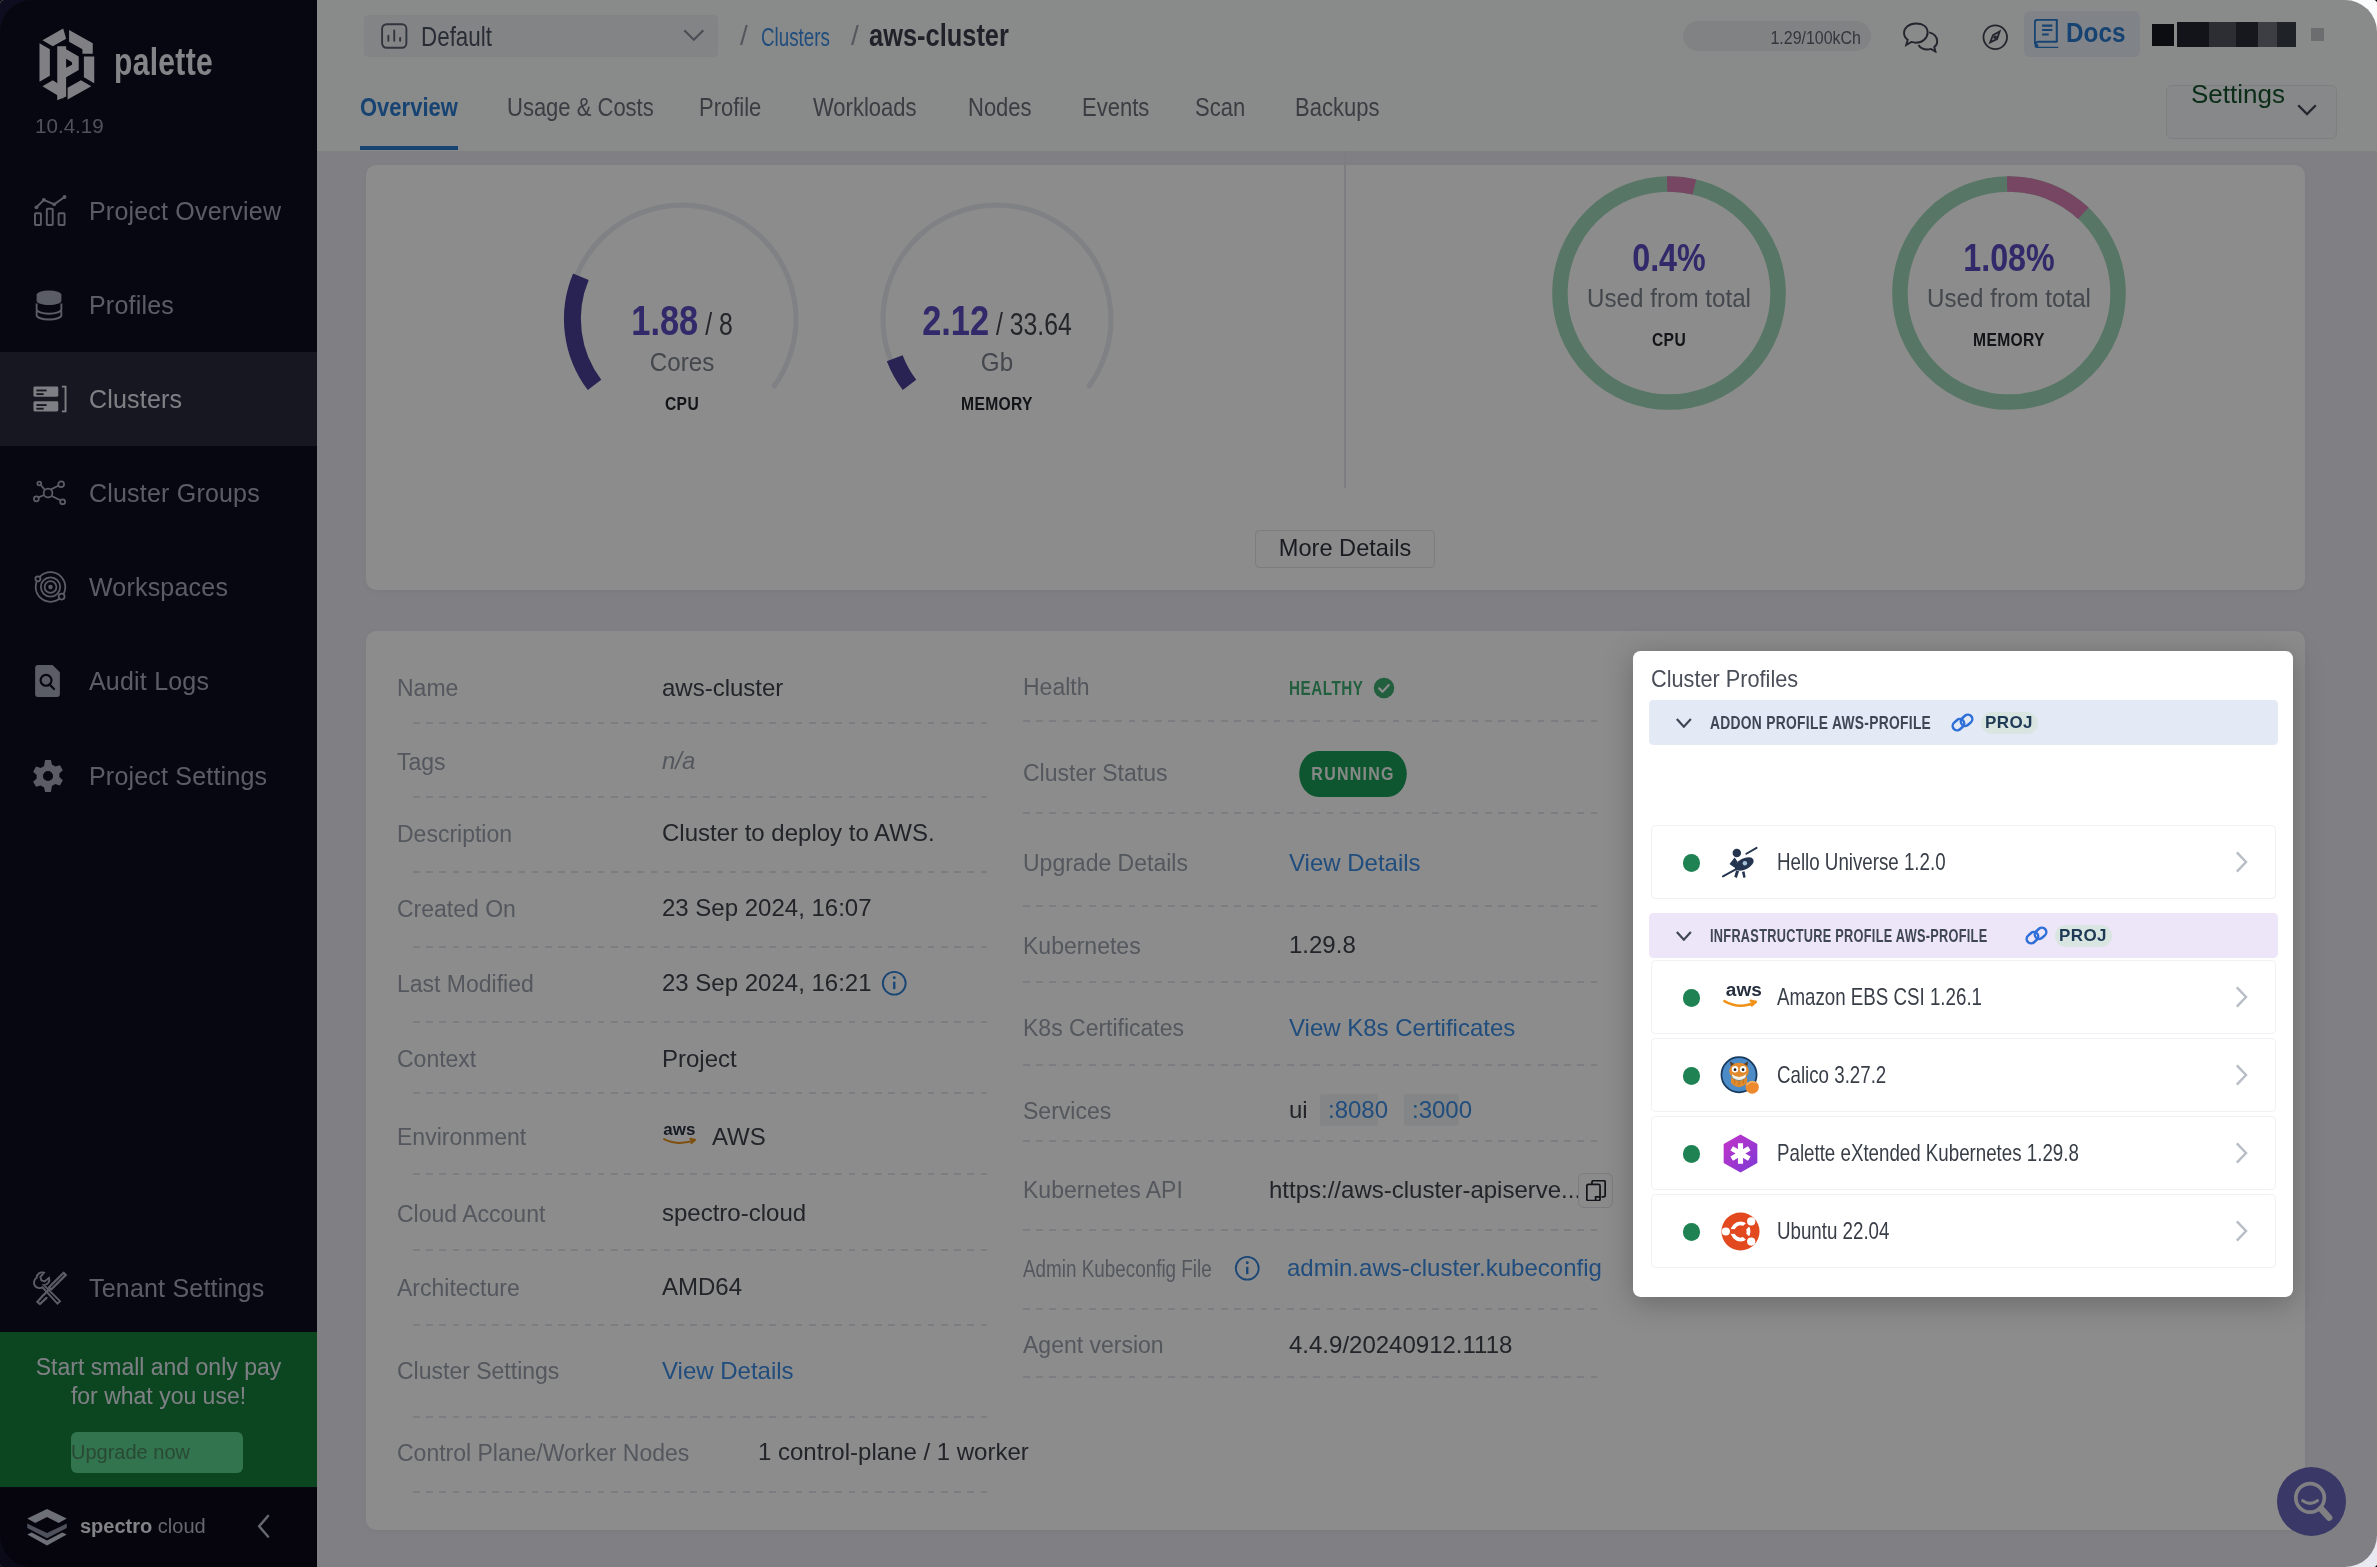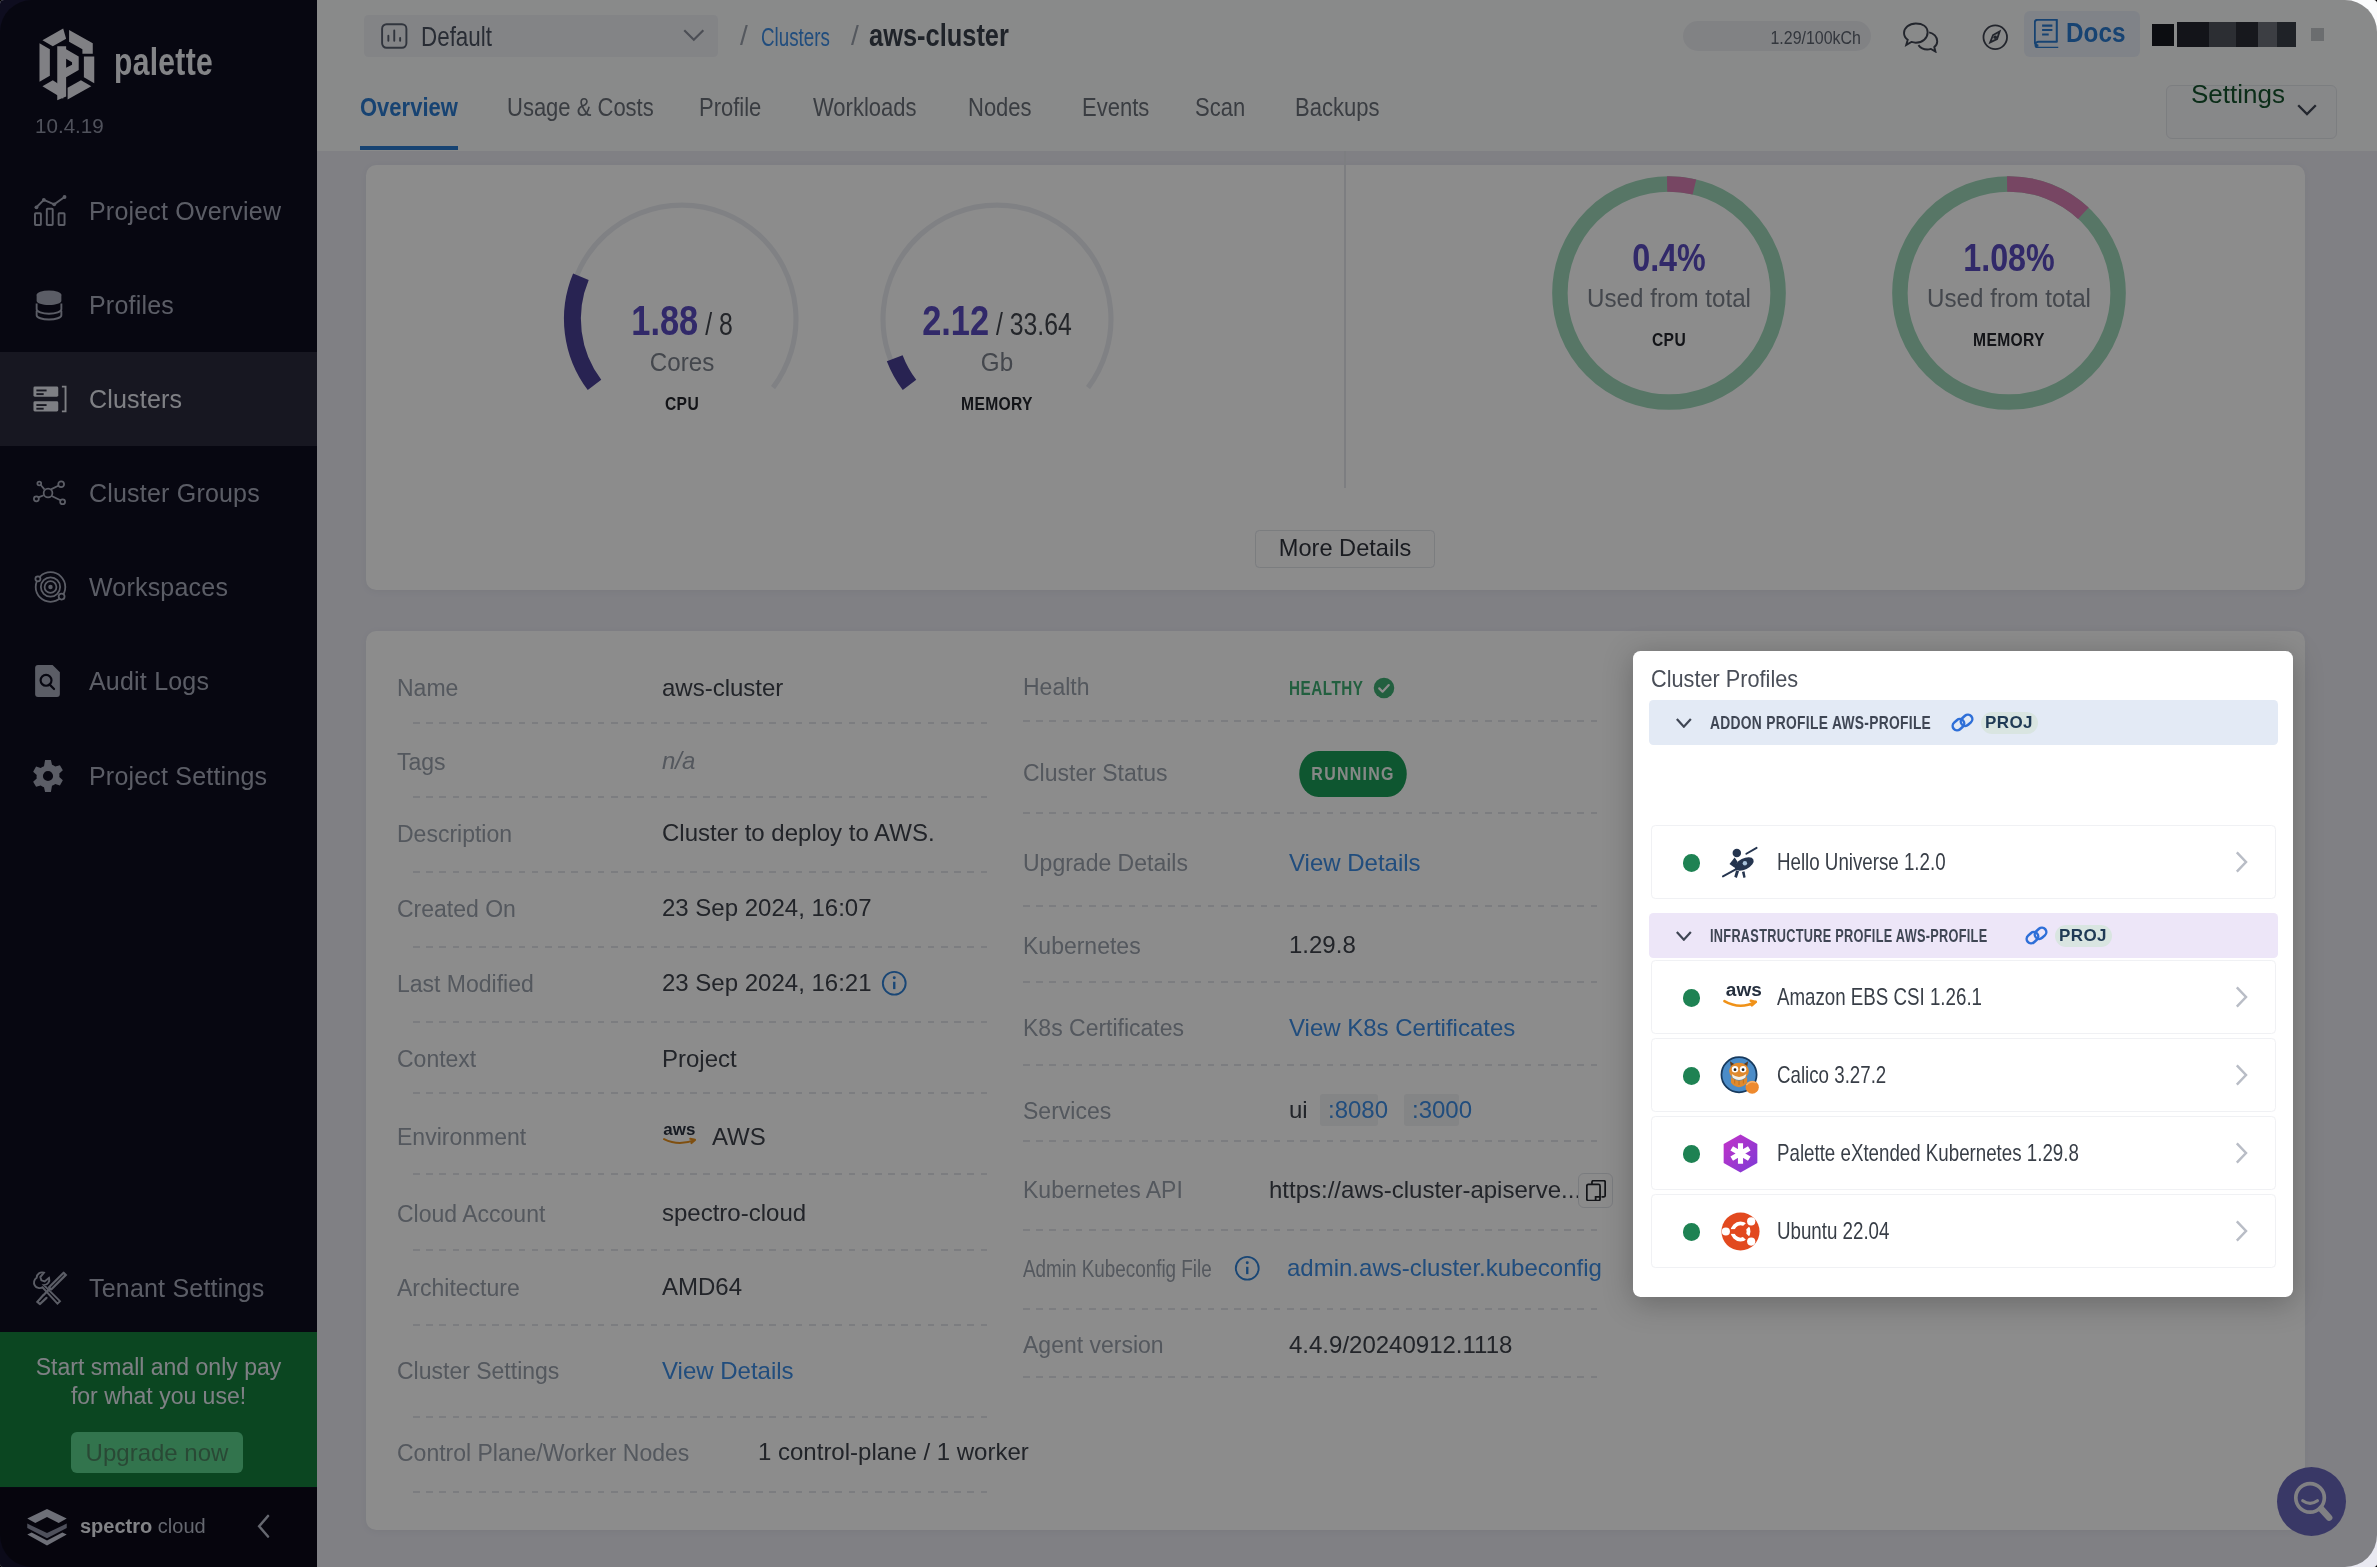--- a/index.html
+++ b/index.html
@@ -126,21 +126,21 @@
       <svg class="ico" width="37" height="35" viewBox="0 0 50 48" fill="none" stroke="#A6AABA" stroke-width="3" stroke-linecap="round">
         <path d="M6 10 a7.5 7.5 0 0 1 10 -7 l-5 6 1.5 4.5 4.5 1.5 6-5 a7.5 7.5 0 0 1 -7 10 L38 42 l-3.5 3.5 L14 23 a7.5 7.5 0 0 1 -8 -13 Z" stroke-width="2.6"></path>
         <path d="M43 3 L46 6 L26 26 M23 23 L43 3 M24.5 24.5 l-9 9"></path>
         <path d="M15 34 l-8 9 3.5 3 9 -8.5"></path>
       </svg>
       <div class="txt">Tenant Settings</div>
     </div>
 
     <div class="abs" style="left:0;top:1332px;width:317px;height:155px;background:#15803d">
       <div class="abs" style="left:0;top:20.6px;width:317px;text-align:center;font-size:23px;color:#E8EAF2;line-height:29.4px">Start small and only pay<br>for what you use!</div>
-      <div class="abs" style="left:71px;top:100px;width:172px;height:41px;border-radius:5.9px;background:#5CD38D;color:#4C8662;font-size:24px;text-align:center;line-height:41px">Upgrade now</div>
+      <div class="abs" style="left:71px;top:100px;width:172px;height:41px;border-radius:5.9px;background:#5CD38D;color:#4C8662;font-size:20px;text-align:left;line-height:41px">Upgrade now</div>
     </div>
 
     <div class="abs" style="left:0;top:1488px;width:317px;height:80px;background:#0B0A19">
       <svg class="abs" style="left:24px;top:20.6px" width="46" height="38" viewBox="0 0 62 52" fill="none">
         <path d="M31 0 L58 13 L47 19 L31 11 L15 19 L4 13 Z" fill="#C9CCDA"></path>
         <path d="M4 20 L31 33 L58 20 L58 26 L31 40 L4 26 Z" fill="#8E92A6"></path>
         <path d="M10 32 L31 43 L52 32 L58 35 L31 50 L4 35 Z" fill="#C9CCDA"></path>
       </svg>
       <div class="abs" style="left:80px;top:26.5px;font-size:20px;color:#EDEFF5;font-weight:bold">spectro <span style="font-weight:normal;color:#B9BDCB">cloud</span></div>
       <svg class="abs" style="left:254px;top:25px" width="17.7" height="26.5" viewBox="0 0 24 36" fill="none" stroke="#B9BDCB" stroke-width="3.4" stroke-linecap="round">

